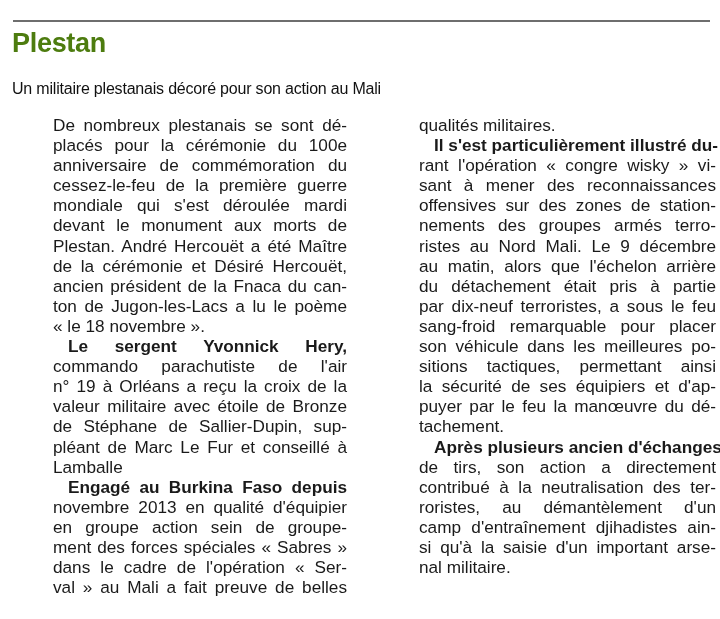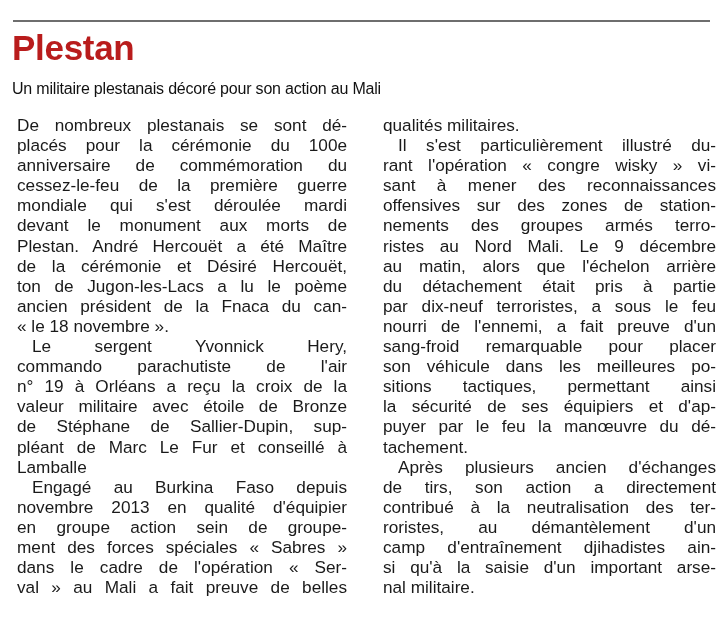--- a/index.html
+++ b/index.html
@@ -1,45 +1,45 @@
 <!DOCTYPE html>
 <html><head>
 <meta charset="utf-8">
 <style>
   html, body { margin: 0; padding: 0; background: #ffffff; }
   body { width: 720px; height: 619px; position: relative; overflow: hidden; font-family: "Liberation Sans", sans-serif; color: #1a1a1a; }
   .rule { position: absolute; left: 13px; top: 20px; width: 697px; height: 2px; background: #6e6e6e; }
-  .section { position: absolute; left: 12px; top: 28px; font-weight: bold; font-size: 35px; letter-spacing: -0.3px; color: #b91c1c; }
+  .section { position: absolute; left: 12px; top: 28px; font-weight: bold; font-size: 27px; letter-spacing: -0.3px; color: #4d7c0f; }
   .headline { position: absolute; left: 12px; top: 80px; font-size: 16px; color: #111; white-space: nowrap; letter-spacing: -0.2px; }
   .col { position: absolute; top: 115px; font-size: 17.2px; line-height: 20.1px; }
   .col.left { left: 17px; width: 330px; }
   .col.right { left: 383px; width: 333px; }
-  .line { display: block; text-align: justify; text-align-last: justify; height: 20.1px; white-space: nowrap; overflow: visible; }
+  .line { display: block; text-align: justify; text-align-last: justify; height: 20.1px; white-space: nowrap; overflow: visible; margin-left: 36px; }
   .line.last { text-align-last: left; }
-  .line.indent { padding-left: 15px; }
+  .line.indent { padding-left: 15px; font-weight: bold; }
 </style>
 </head>
 <body>
 
 <div>
   <div class="rule"></div>
   <div class="section">Plestan</div>
   <div class="headline">Un militaire plestanais décoré pour son action au Mali</div>
 
   <div class="col left" id="col-left">
       <span class="line">De nombreux plestanais se sont dé-</span>
       <span class="line">placés pour la cérémonie du 100e</span>
       <span class="line">anniversaire de commémoration du</span>
       <span class="line">cessez-le-feu de la première guerre</span>
       <span class="line">mondiale qui s'est déroulée mardi</span>
       <span class="line">devant le monument aux morts de</span>
       <span class="line">Plestan. André Hercouët a été Maître</span>
       <span class="line">de la cérémonie et Désiré Hercouët,</span>
+      <span class="line">ancien président de la Fnaca du can-</span>
       <span class="line">ton de Jugon-les-Lacs a lu le poème</span>
-      <span class="line">ancien président de la Fnaca du can-</span>
       <span class="line last">« le 18 novembre ».</span>
       <span class="line indent">Le sergent Yvonnick Hery,</span>
       <span class="line">commando parachutiste de l'air</span>
       <span class="line">n° 19 à Orléans a reçu la croix de la</span>
       <span class="line">valeur militaire avec étoile de Bronze</span>
       <span class="line">de Stéphane de Sallier-Dupin, sup-</span>
       <span class="line">pléant de Marc Le Fur et conseillé à</span>
       <span class="line last">Lamballe</span>
       <span class="line indent">Engagé au Burkina Faso depuis</span>
       <span class="line">novembre 2013 en qualité d'équipier</span>
@@ -52,21 +52,20 @@
       <span class="line last">qualités militaires.</span>
       <span class="line indent">Il s'est particulièrement illustré du-</span>
       <span class="line">rant l'opération « congre wisky » vi-</span>
       <span class="line">sant à mener des reconnaissances</span>
       <span class="line">offensives sur des zones de station-</span>
       <span class="line">nements des groupes armés terro-</span>
       <span class="line">ristes au Nord Mali. Le 9 décembre</span>
       <span class="line">au matin, alors que l'échelon arrière</span>
       <span class="line">du détachement était pris à partie</span>
       <span class="line">par dix-neuf terroristes, a sous le feu</span>
-      <span class="line">nourri de l'ennemi, a fait preuve d'un</span>
       <span class="line">sang-froid remarquable pour placer</span>
       <span class="line">son véhicule dans les meilleures po-</span>
       <span class="line">sitions tactiques, permettant ainsi</span>
       <span class="line">la sécurité de ses équipiers et d'ap-</span>
       <span class="line">puyer par le feu la manœuvre du dé-</span>
       <span class="line last">tachement.</span>
       <span class="line indent">Après plusieurs ancien d'échanges</span>
       <span class="line">de tirs, son action a directement</span>
       <span class="line">contribué à la neutralisation des ter-</span>
       <span class="line">roristes, au démantèlement d'un</span>

